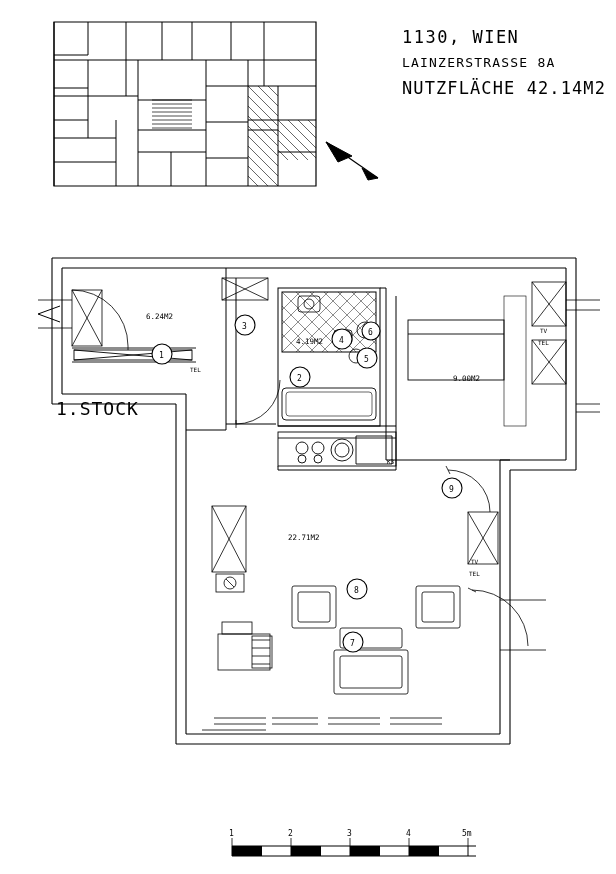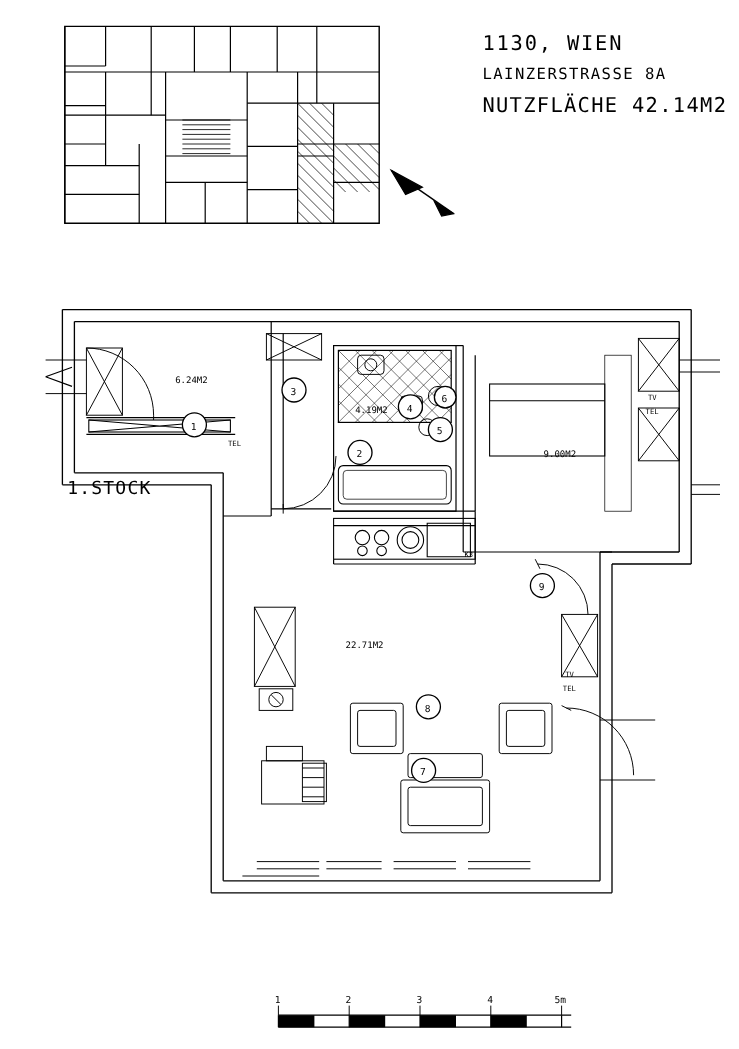--- a/index.html
+++ b/index.html
@@ -50,21 +50,21 @@
   .title-line4 {
     font-size: 17px;
     letter-spacing: 1.1px;
     line-height: 24px;
     white-space: nowrap;
   }
   .floor-label {
     position: absolute;
     left: 40px;
     top: 398px;
-    font-size: 15px;
+    font-size: 18px;
     letter-spacing: 1px;
   }
   
   .svg-layer {
     position: absolute;
     left: 0; top: 0;
   }
   .lbl {
     font-family: "DejaVu Sans Mono", monospace;
     font-size: 7.5px;

